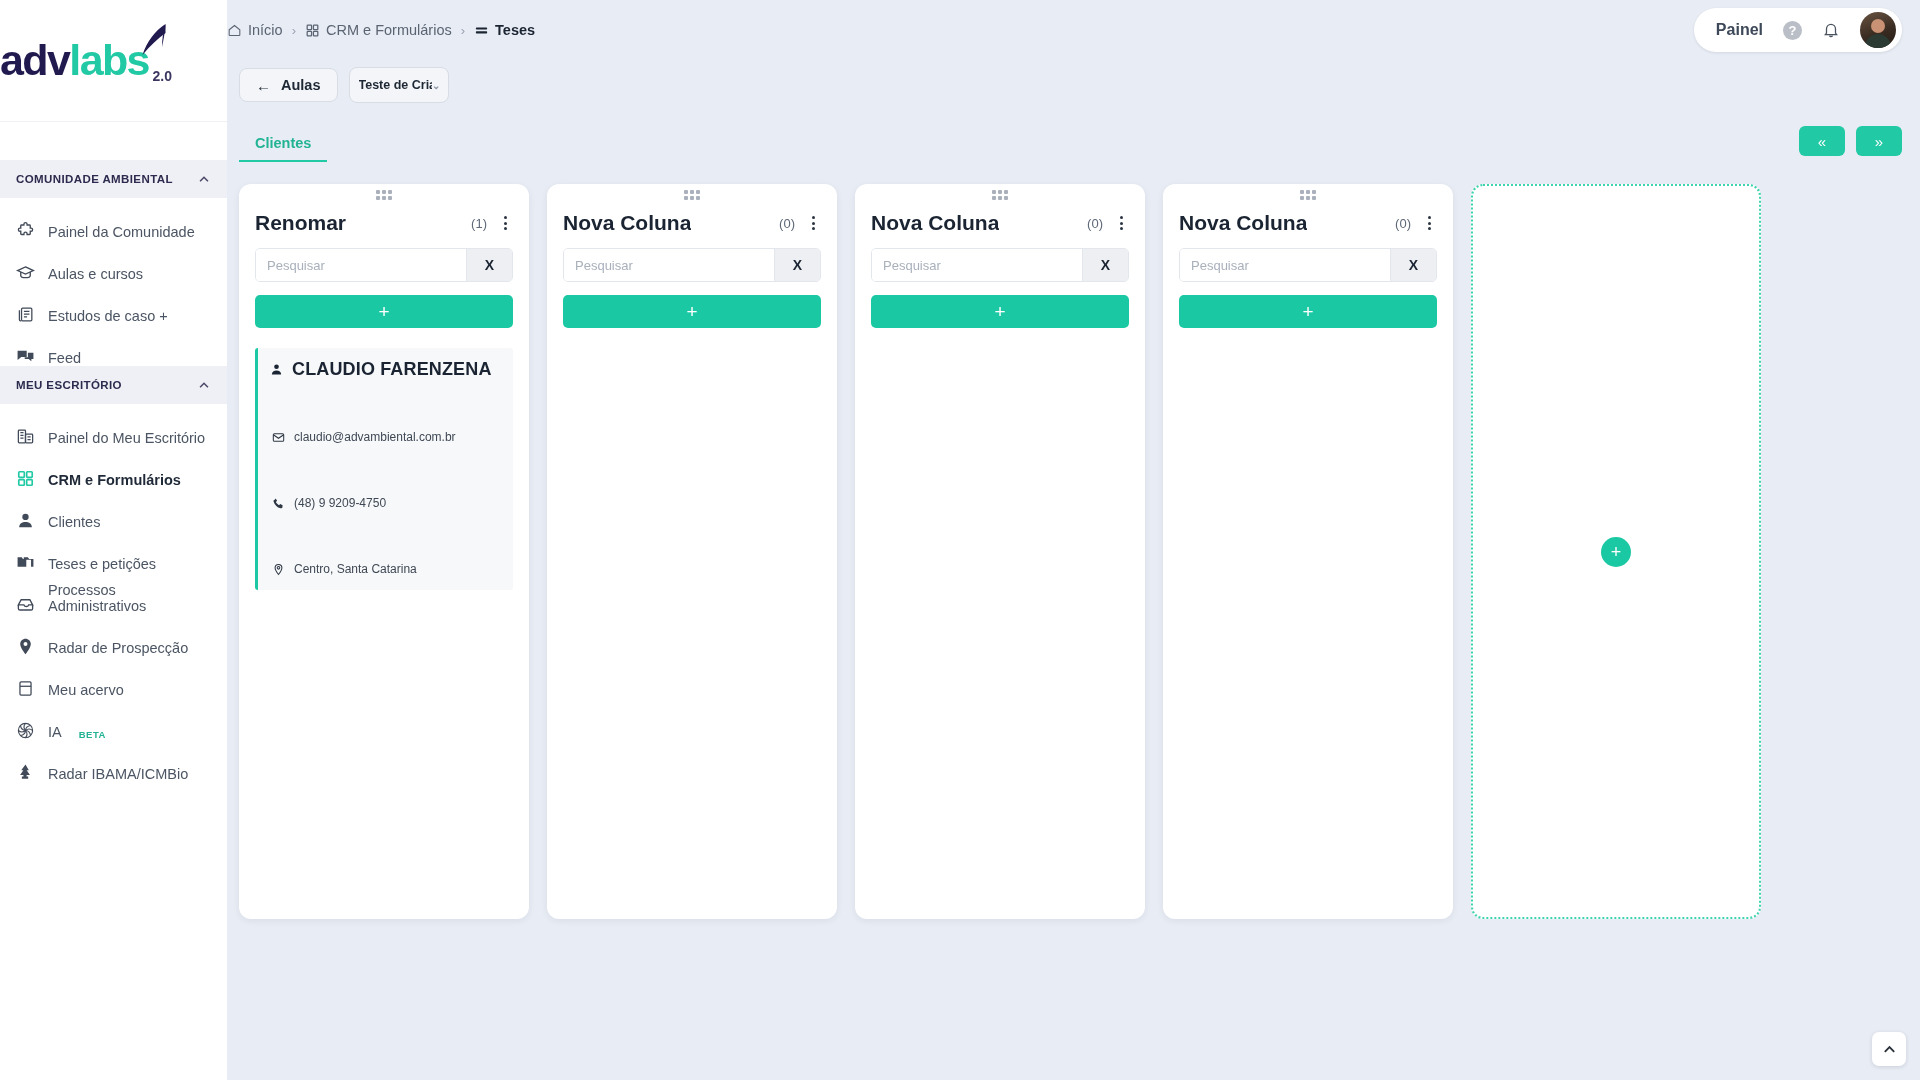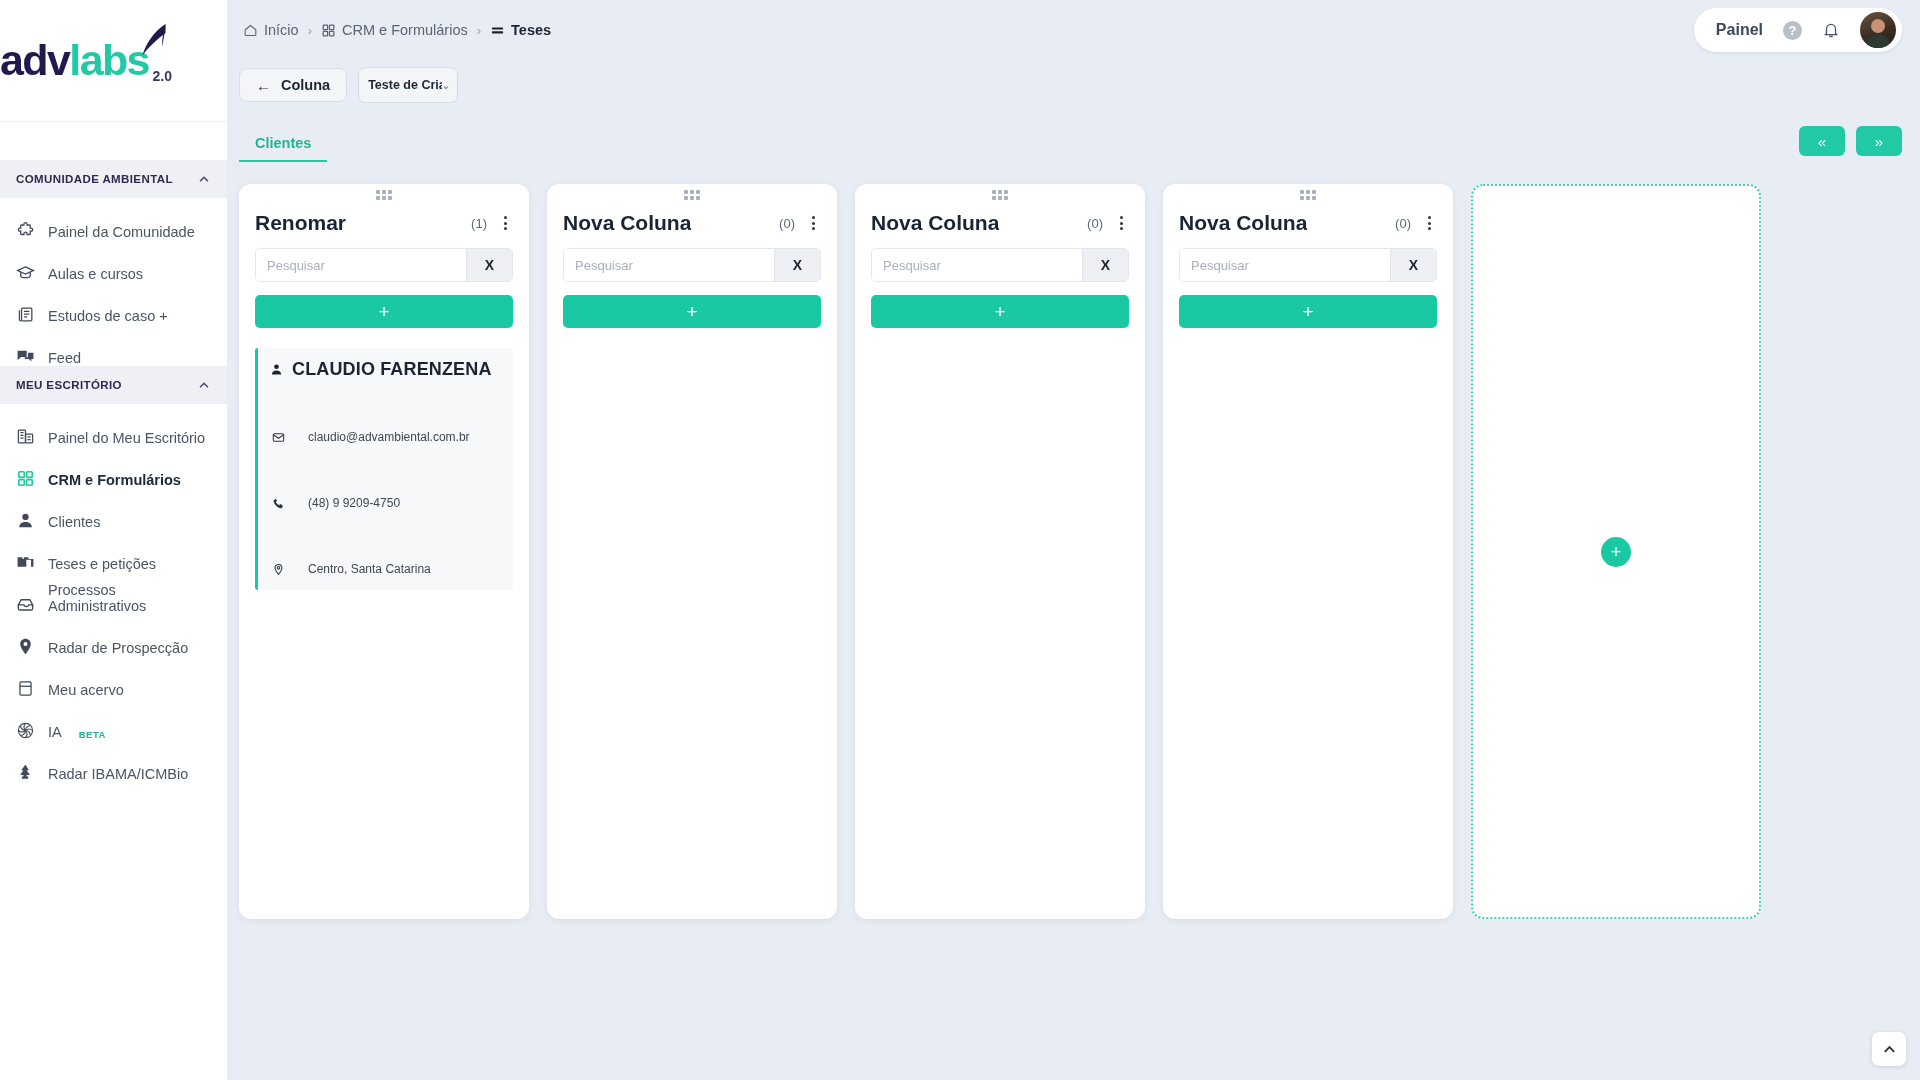--- a/index.html
+++ b/index.html
@@ -103,21 +103,21 @@
     flex-direction: column;
     overflow: hidden;
   }
 
   
   #topbar {
     height: 60px;
     flex: 0 0 60px;
     display: flex;
     align-items: center;
-    padding: 0 0 0 16px;
+    padding: 0 0 0 0;
     position: relative;
   }
   #breadcrumb {
     display: flex;
     align-items: center;
     gap: 9px;
     font-size: 14.5px;
     color: #5b6472;
   }
   .bc-item { display: flex; align-items: center; gap: 6px; cursor: pointer; }
@@ -351,21 +351,21 @@
   }
   .kcard-name {
     display: flex; align-items: center; gap: 9px;
     font-size: 18px; font-weight: 700; color: #1b2432;
     letter-spacing: 0.15px;
     margin-bottom: 9px;
   }
   .kcard-name .pi { width: 13px; height: 13px; color:#1b2432; }
   .kcard-name .pi svg { width:100%; height:100%; display:block; }
   .kcard-line {
-    display: flex; align-items: center; gap: 23px;
+    display: flex; align-items: center; gap: 9px;
     font-size: 12px; color: #3f4855;
     padding: 2px 0 2px 2px;
     margin-top: 48px;
   }
   .kcard-line .li { width: 13px; height: 13px; flex:0 0 13px; color:#2e3744; }
   .kcard-line .li svg { width:100%; height:100%; display:block; }
 
   
   .kcol-dashed {
     width: 290px;
@@ -625,21 +625,21 @@
       <span class="avatar">
         <span class="head"></span>
         <span class="body"></span>
       </span>
     </div>
   </div>
 
   <div id="actionbar">
     <button class="btn-light">
       <span class="arrow">←</span>
-      <span>Coluna</span>
+      <span>Aulas</span>
     </button>
     <button class="btn-select">
       <span class="lbl">Teste de Criação</span>
       <span class="chv">⌄</span>
     </button>
   </div>
 
   <div id="tabsrow">
     <div class="tab">
       <span>Clientes</span>

